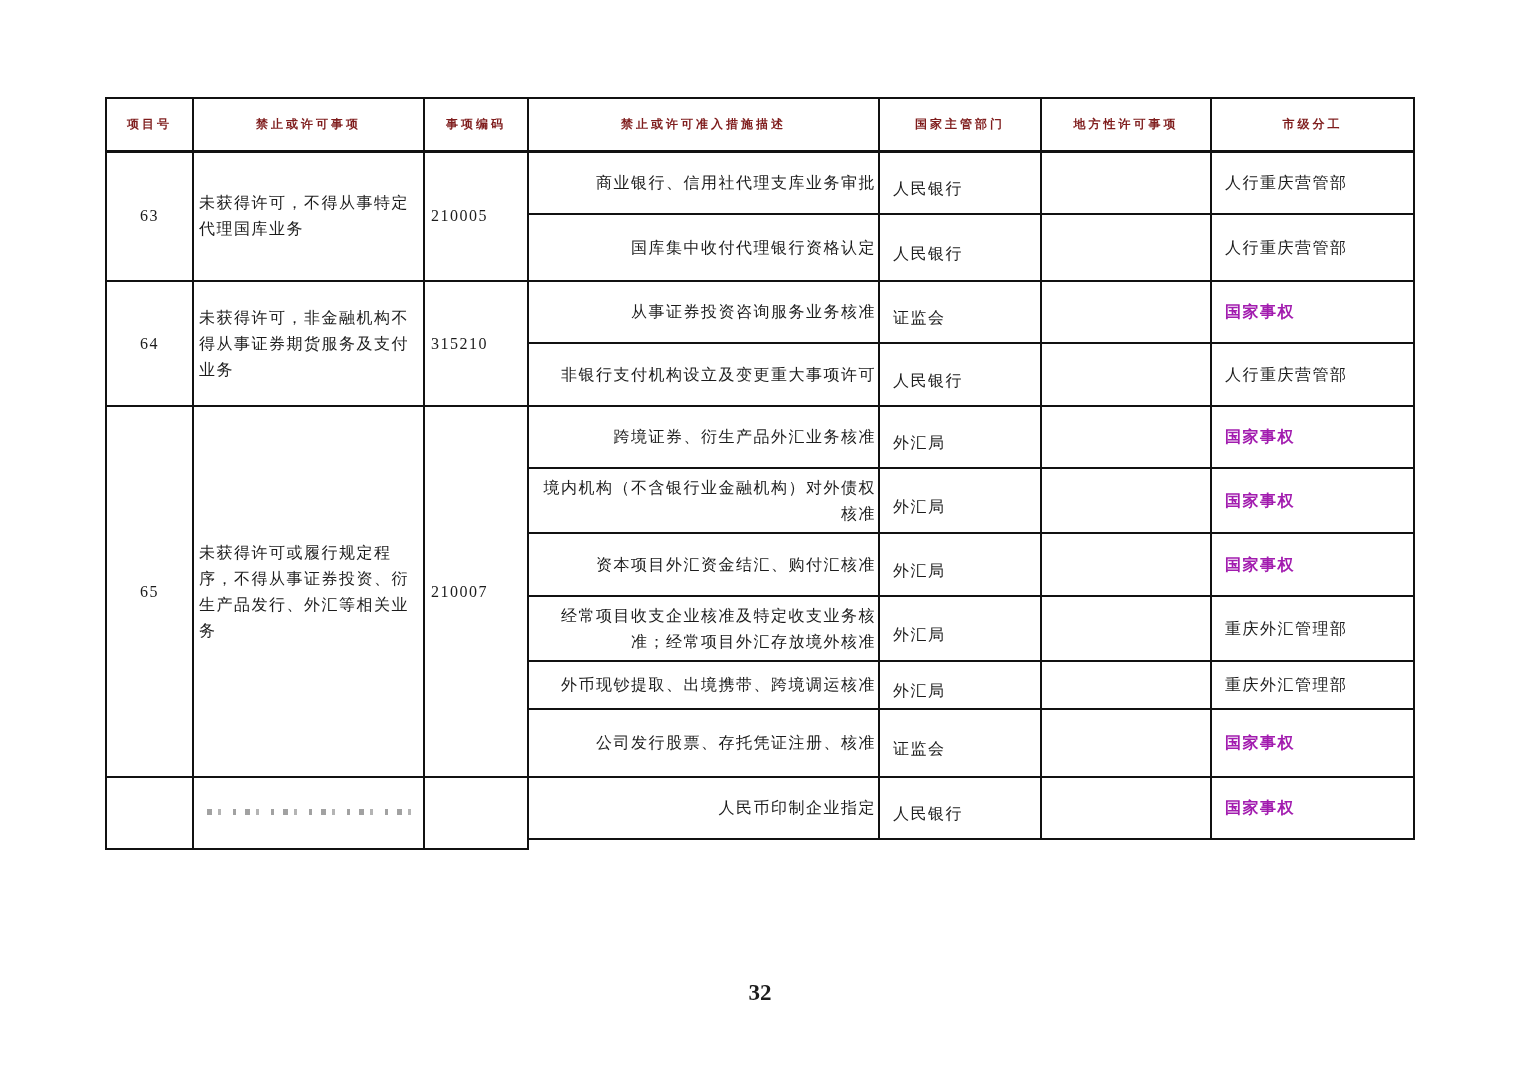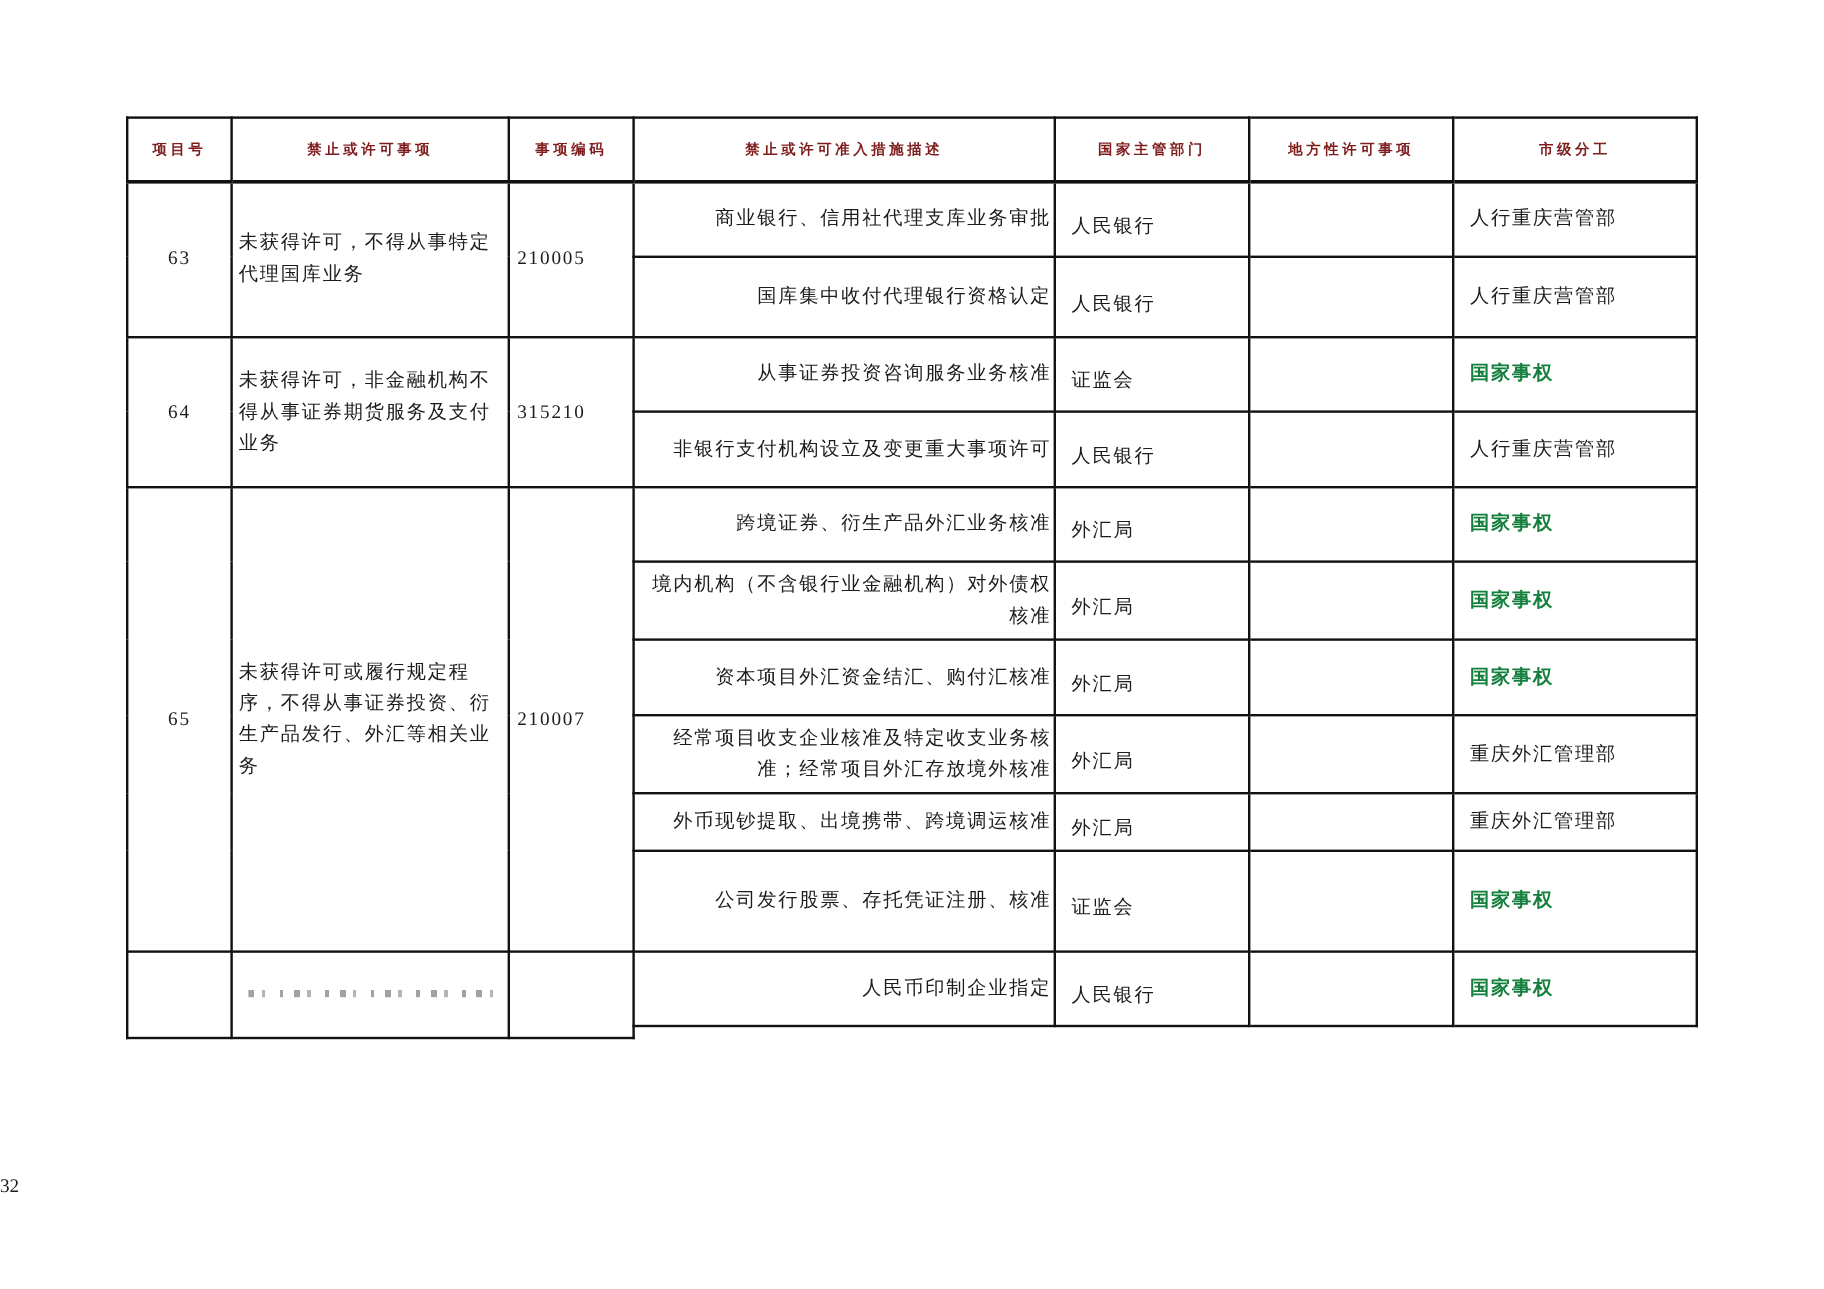--- a/index.html
+++ b/index.html
@@ -41,21 +41,21 @@
   .c1 { text-align: center; font-size: 18px; letter-spacing: 0; }
   .c2 { text-align: left; padding: 4px 2px 4px 5px; line-height: 28px; margin-left: 41px; }
   .c3 { text-align: left; padding: 2px 2px 2px 6px; font-size: 17px; letter-spacing: 0; }
   .c4 { text-align: right; padding: 4px 2px 4px 9px; }
   .c5 { text-align: left; padding: 16px 2px 4px 13px; }
   .c6 { }
   .c7 { text-align: left; padding: 4px 2px 4px 13px; }
   .hei {
     font-family: "Liberation Sans", "DejaVu Sans", sans-serif;
     font-weight: bold;
-    color: #15803d;
+    color: #a21caf;
     letter-spacing: 1px;
   }
   
   .nob { border-bottom: none; }
   .sliver-cell { vertical-align: bottom; }
   .sliver {
     height: 6px;
     margin: 0 6px 2px 8px;
     width: 205px;
     opacity: .55;
@@ -63,23 +63,24 @@
       #555 0 5px, transparent 5px 11px,
       #777 11px 14px, transparent 14px 26px,
       #555 26px 29px, transparent 29px 38px);
   }
   .cliprow td { border: none; }
   .pageno {
     position: absolute;
     left: 0;
     top: 980px;
     width: 100%;
-    text-align: left;
-    font-size: 16px;
+    text-align: center;
+    font-size: 23px;
     color: #1c1c1c;
+    font-weight: bold;
   }
 </style>
 </head>
 <body>
 
 <div class="page">
 
   <table class="nl">
     <colgroup>
       <col style="width:87px">
@@ -161,21 +162,21 @@
         <td class="c5">外汇局</td>
         <td class="c6"></td>
         <td class="c7">重庆外汇管理部</td>
       </tr>
       <tr style="height:48px">
         <td class="c4">外币现钞提取、出境携带、跨境调运核准</td>
         <td class="c5">外汇局</td>
         <td class="c6"></td>
         <td class="c7">重庆外汇管理部</td>
       </tr>
-      <tr style="height:84px">
+      <tr style="height:68px">
         <td class="c4">公司发行股票、存托凭证注册、核准</td>
         <td class="c5">证监会</td>
         <td class="c6"></td>
         <td class="c7 hei">国家事权</td>
       </tr>
 
       <tr style="height:62px">
         <td class="c1 nob" rowspan="2"></td>
         <td class="c2 nob sliver-cell" rowspan="2">
           <div class="sliver"></div>

